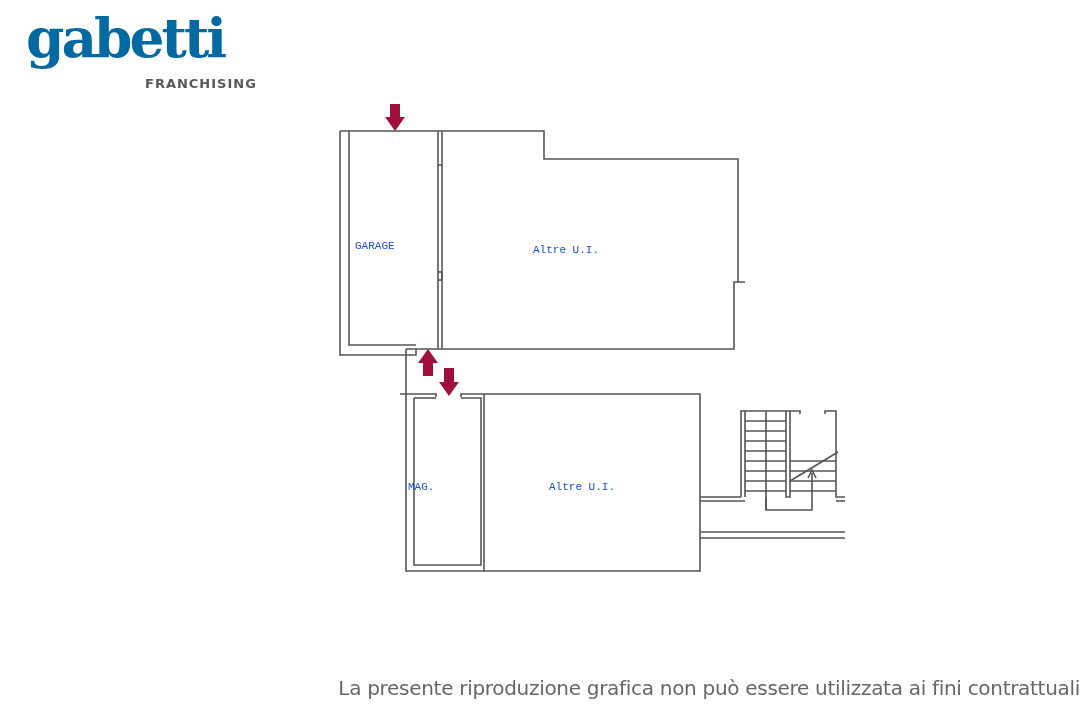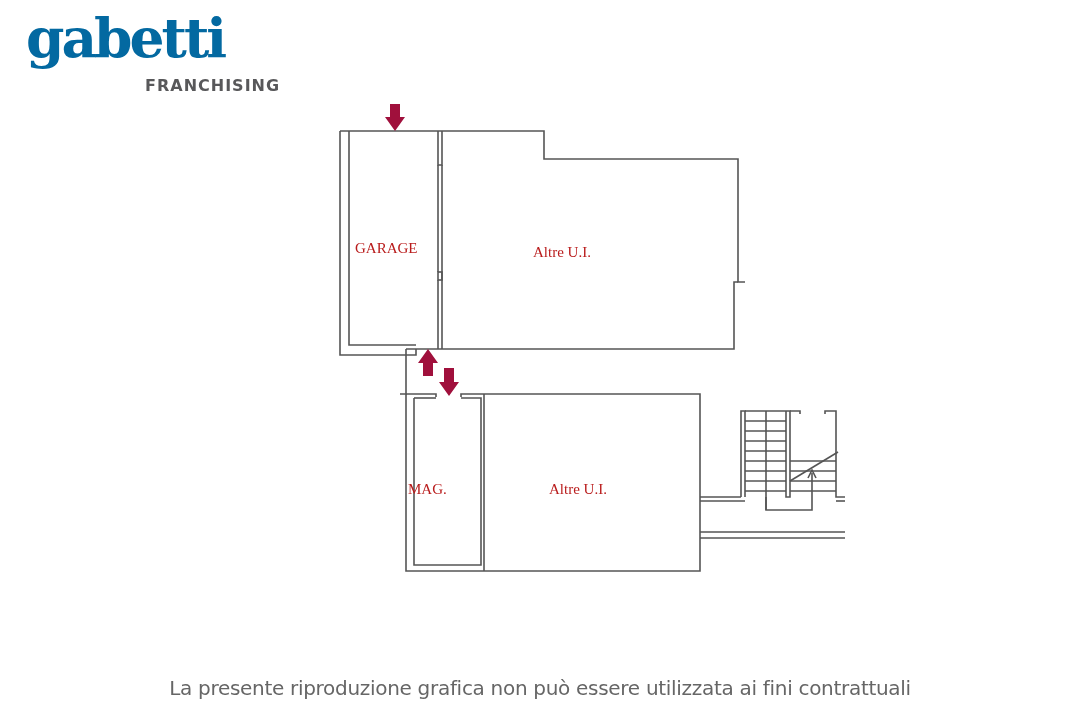--- a/index.html
+++ b/index.html
@@ -1,22 +1,22 @@
 <!DOCTYPE html>
 <html><head>
 <meta charset="utf-8">
 <style>
   html, body { margin: 0; padding: 0; }
   body { width: 1080px; height: 720px; background: #ffffff; position: relative; overflow: hidden; font-family: "Liberation Sans", sans-serif; }
   .logo { position: absolute; left: 26px; top: 18px; width: 230px; height: 92px; }
   .logo-word { position: absolute; left: 0; top: -8px; font-family: "DejaVu Serif", serif; font-weight: bold; font-size: 55px; color: #0369a1; letter-spacing: -3px; line-height: 1; text-align: center; }
-  .logo-sub { position: absolute; left: 119px; top: 58px; font-family: "DejaVu Sans", sans-serif; font-weight: bold; font-size: 16px; color: #58585a; letter-spacing: 1px; }
+  .logo-sub { position: absolute; left: 119px; top: 58px; font-family: "DejaVu Sans", sans-serif; font-weight: bold; font-size: 13px; color: #58585a; letter-spacing: 1px; }
   svg.plan { position: absolute; left: 0; top: 0; width: 1080px; height: 720px; }
-  .room-label { position: absolute; font-family: Liberation Serif, serif; font-size: 15px; color: #b91c1c; white-space: nowrap; }
-  .footer { position: absolute; left: 0; width: 1080px; top: 676px; text-align: center; font-family: "DejaVu Sans", sans-serif; font-size: 20px; color: #666; letter-spacing: -0.3px; }
+  .room-label { position: absolute; font-family: Liberation Mono, monospace; font-size: 11px; color: #1d4ed8; white-space: nowrap; }
+  .footer { position: absolute; left: 0; width: 1080px; top: 676px; text-align: right; font-family: "DejaVu Sans", sans-serif; font-size: 20px; color: #666; letter-spacing: -0.3px; }
 </style>
 </head>
 <body>
 
 <div class="logo">
   <div class="logo-word">gabetti</div>
   <div class="logo-sub">FRANCHISING</div>
 </div>
 
 <svg class="plan" viewBox="0 0 1080 720" xmlns="http://www.w3.org/2000/svg">

